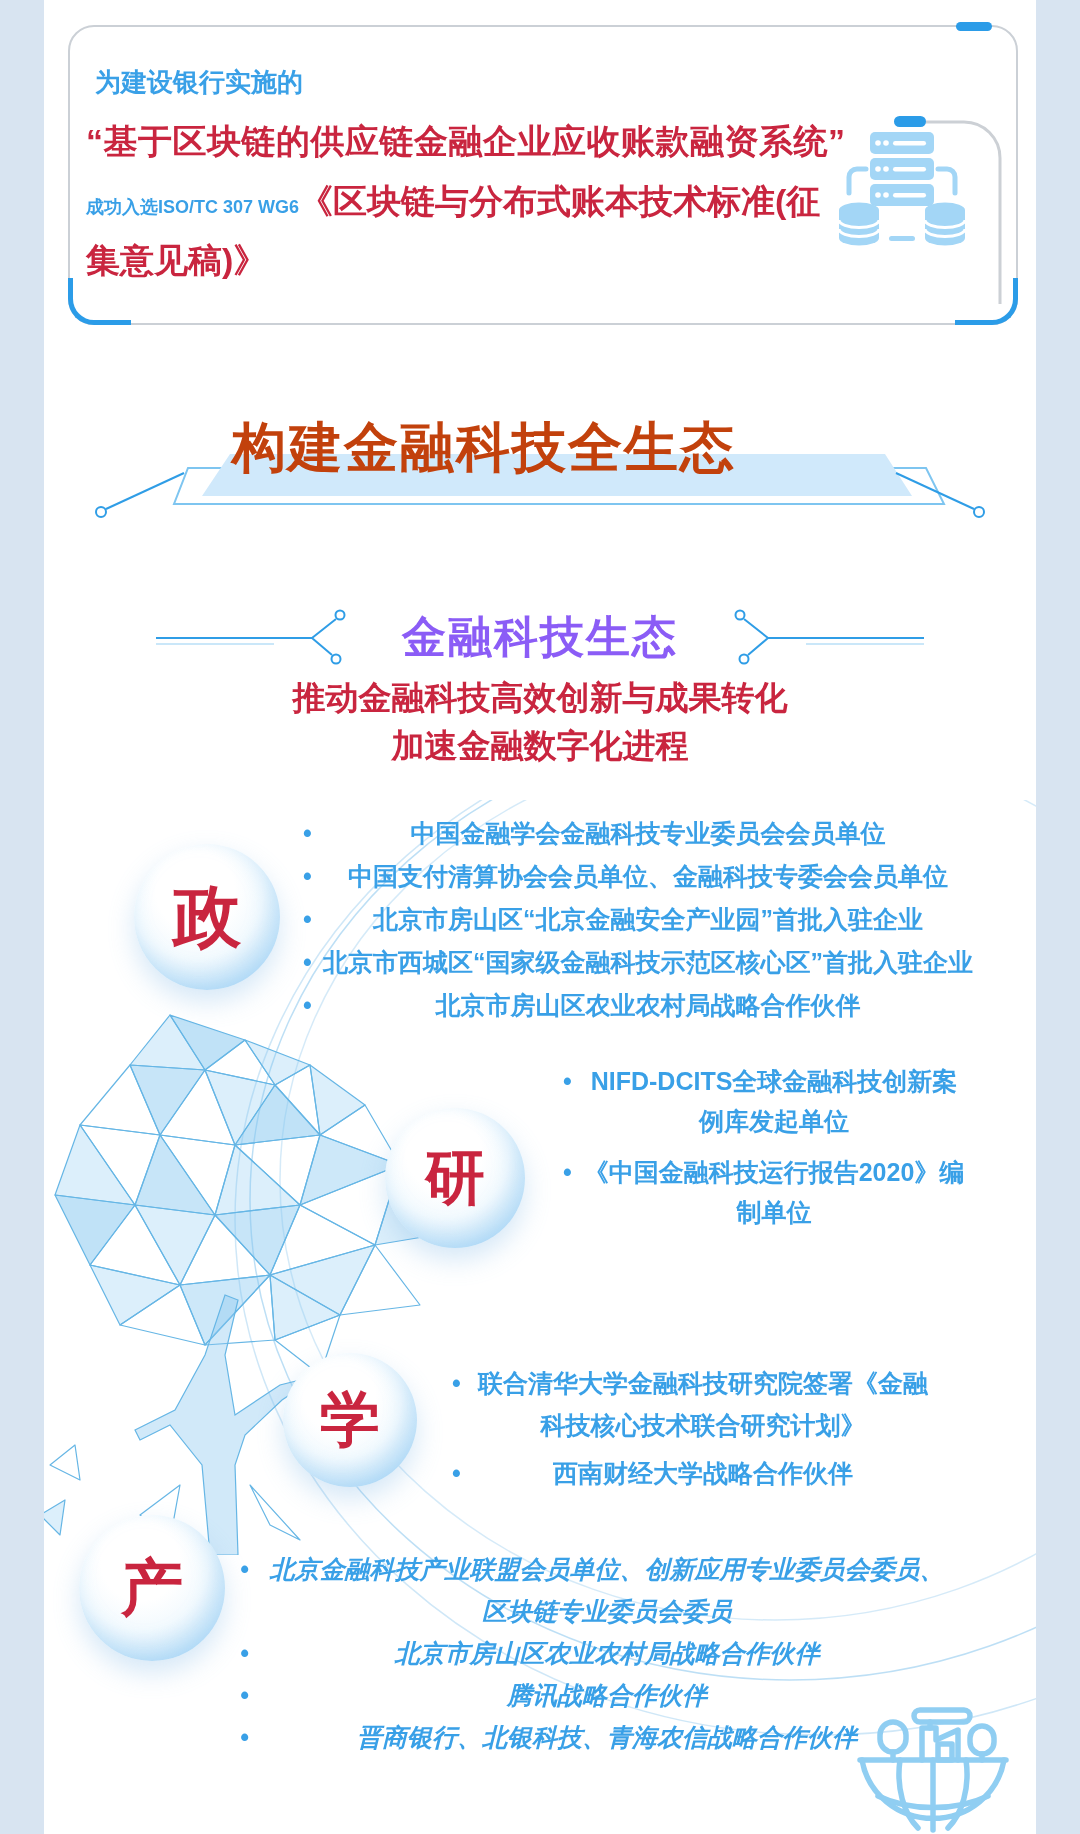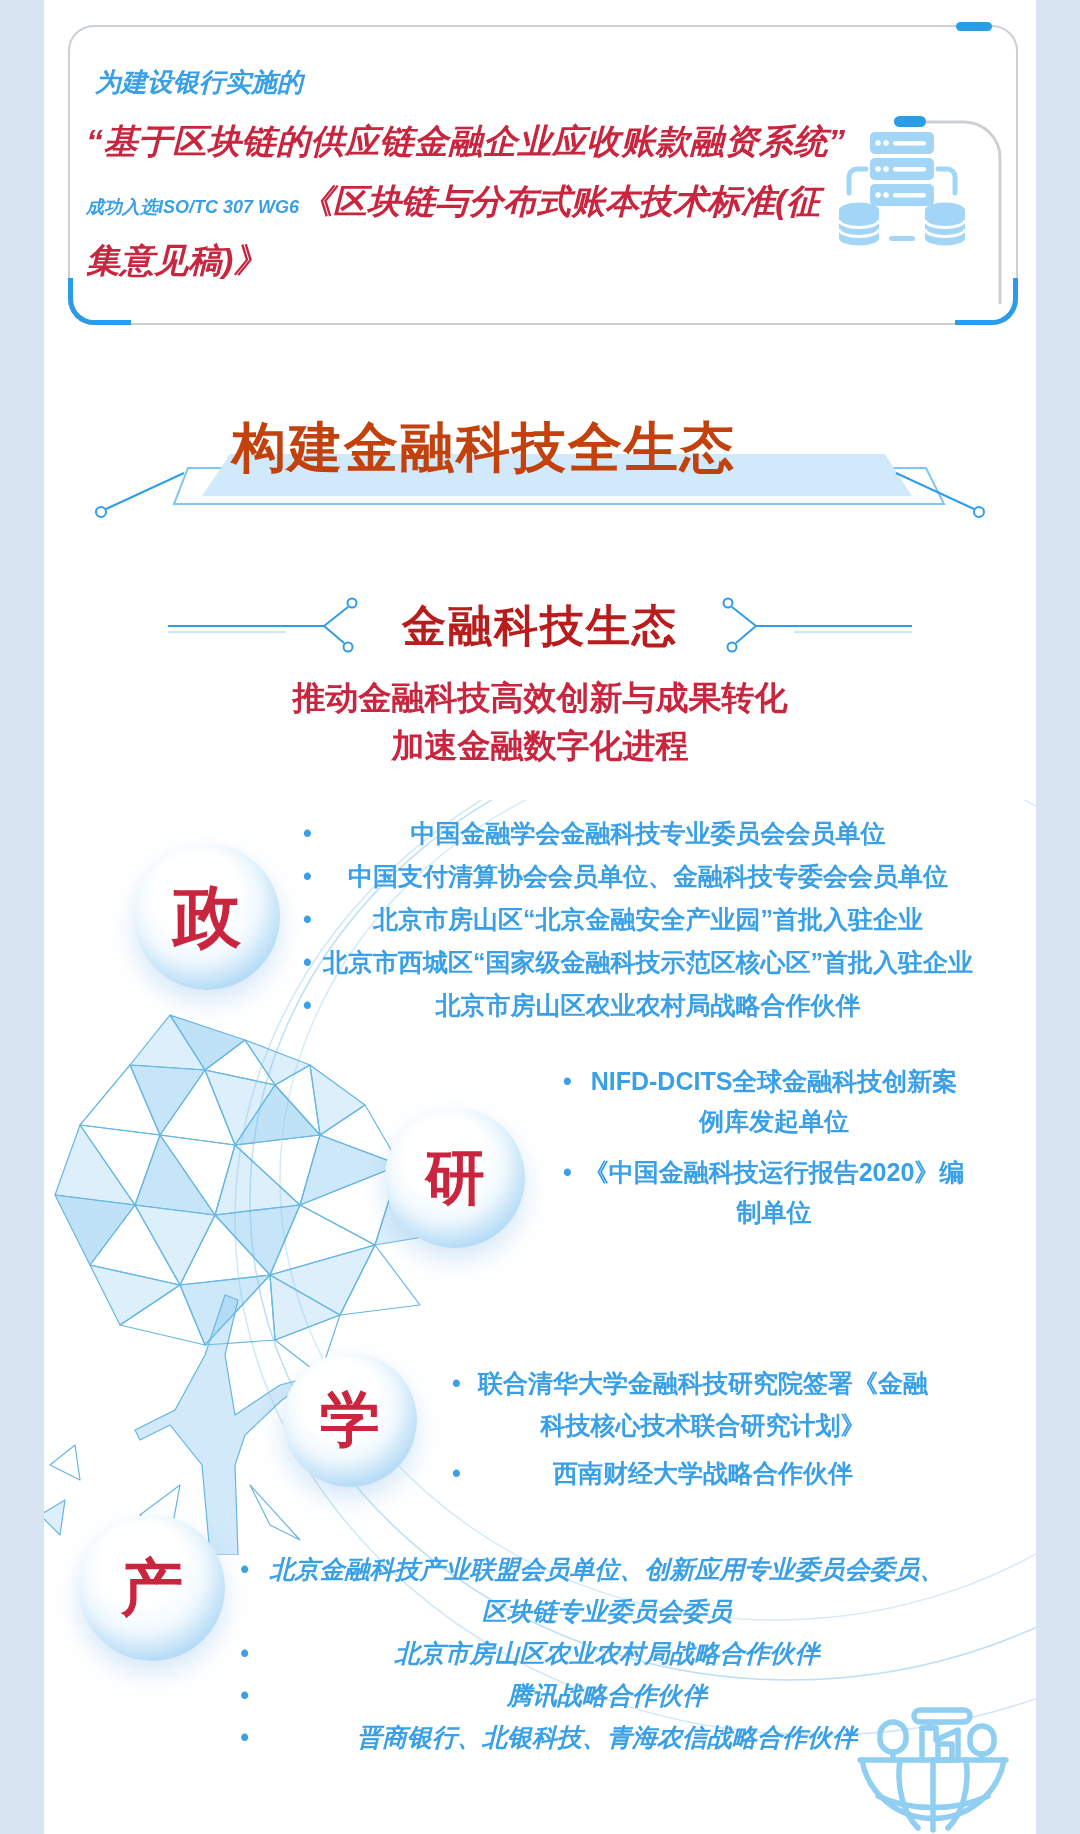--- a/index.html
+++ b/index.html
@@ -4,42 +4,42 @@
 <style>
   html,body{margin:0;padding:0;background:#fff;}
   .page{position:relative;width:1080px;height:1834px;background:#ffffff;overflow:hidden;
         font-family:"Liberation Sans","DejaVu Sans",sans-serif;}
   .band{position:absolute;top:0;height:100%;width:44px;background:#d8e4f1;z-index:6;}
   .band-left{left:0;}
   .band-right{right:0;}
 
   
   .award-card{position:absolute;left:68px;top:25px;width:946px;height:296px;background:#fff;
-              border:2px solid #cbd0d6;border-radius:26px;z-index:4;font-style:italic;}
+              border:2px solid #cbd0d6;border-radius:26px;z-index:4;}
   .corner{position:absolute;width:58px;height:42px;border:0 solid #2b9ce8;}
   .corner.bl{left:-2px;bottom:-2px;border-left-width:5px;border-bottom-width:5px;border-bottom-left-radius:26px;}
   .corner.br{right:-2px;bottom:-2px;border-right-width:5px;border-bottom-width:5px;border-bottom-right-radius:26px;}
   .corner.tr-dash{right:24px;top:-5px;width:36px;height:9px;background:#2b9ce8;border-radius:5px;border:none;}
   .card-intro{position:absolute;left:25px;top:38px;margin:0;font-size:26px;font-weight:600;color:#39a0e7;}
   .card-system{position:absolute;left:16px;top:92px;margin:0;font-size:34px;font-weight:bold;color:#c9253f;letter-spacing:.5px;}
   .card-selected{position:absolute;left:16px;top:148px;margin:0;width:746px;line-height:52px;}
   .card-selected .b{font-size:18px;font-weight:600;color:#39a0e7;}
   .card-selected .r{font-size:34px;font-weight:bold;color:#c9253f;}
   .server-icon{position:absolute;right:49px;top:103px;}
   .card-curve{position:absolute;right:2px;top:85px;}
 
   
   .main-title{position:absolute;left:0;top:412px;width:968px;margin:0;text-align:center;
               font-size:54px;font-weight:bold;color:#c2410c;letter-spacing:2px;z-index:4;}
   .title-banner{position:absolute;left:90px;top:450px;z-index:3;}
 
   
   .eco-header{position:absolute;left:0;top:596px;width:1080px;display:flex;align-items:center;
               justify-content:center;gap:14px;z-index:4;}
-  .eco-header h2{margin:0;font-size:44px;font-weight:bold;color:#b91c1c;letter-spacing:2px;font-family:Liberation Mono, monospace;}
+  .eco-header h2{margin:12px;font-size:44px;font-weight:bold;color:#8b5cf6;letter-spacing:2px;font-family:Liberation Mono, monospace;}
   .slogan{position:absolute;left:0;width:1080px;margin:0;text-align:center;font-size:33px;
           font-weight:bold;color:#c9253f;z-index:4;}
   .slogan.l1{top:676px;}
   .slogan.l2{top:724px;}
 
   
   .bubble{position:absolute;border-radius:50%;display:flex;align-items:center;justify-content:center;z-index:4;
     background:radial-gradient(circle at 42% 32%, #ffffff 30%, #f3fafe 52%, #ddeffb 70%, #b9def7 87%, #9bcff1 100%);
     box-shadow:0 12px 26px rgba(120,180,230,.30), inset -8px -12px 22px rgba(135,198,242,.40);}
   .bubble span{color:#c9253f;font-weight:bold;}

